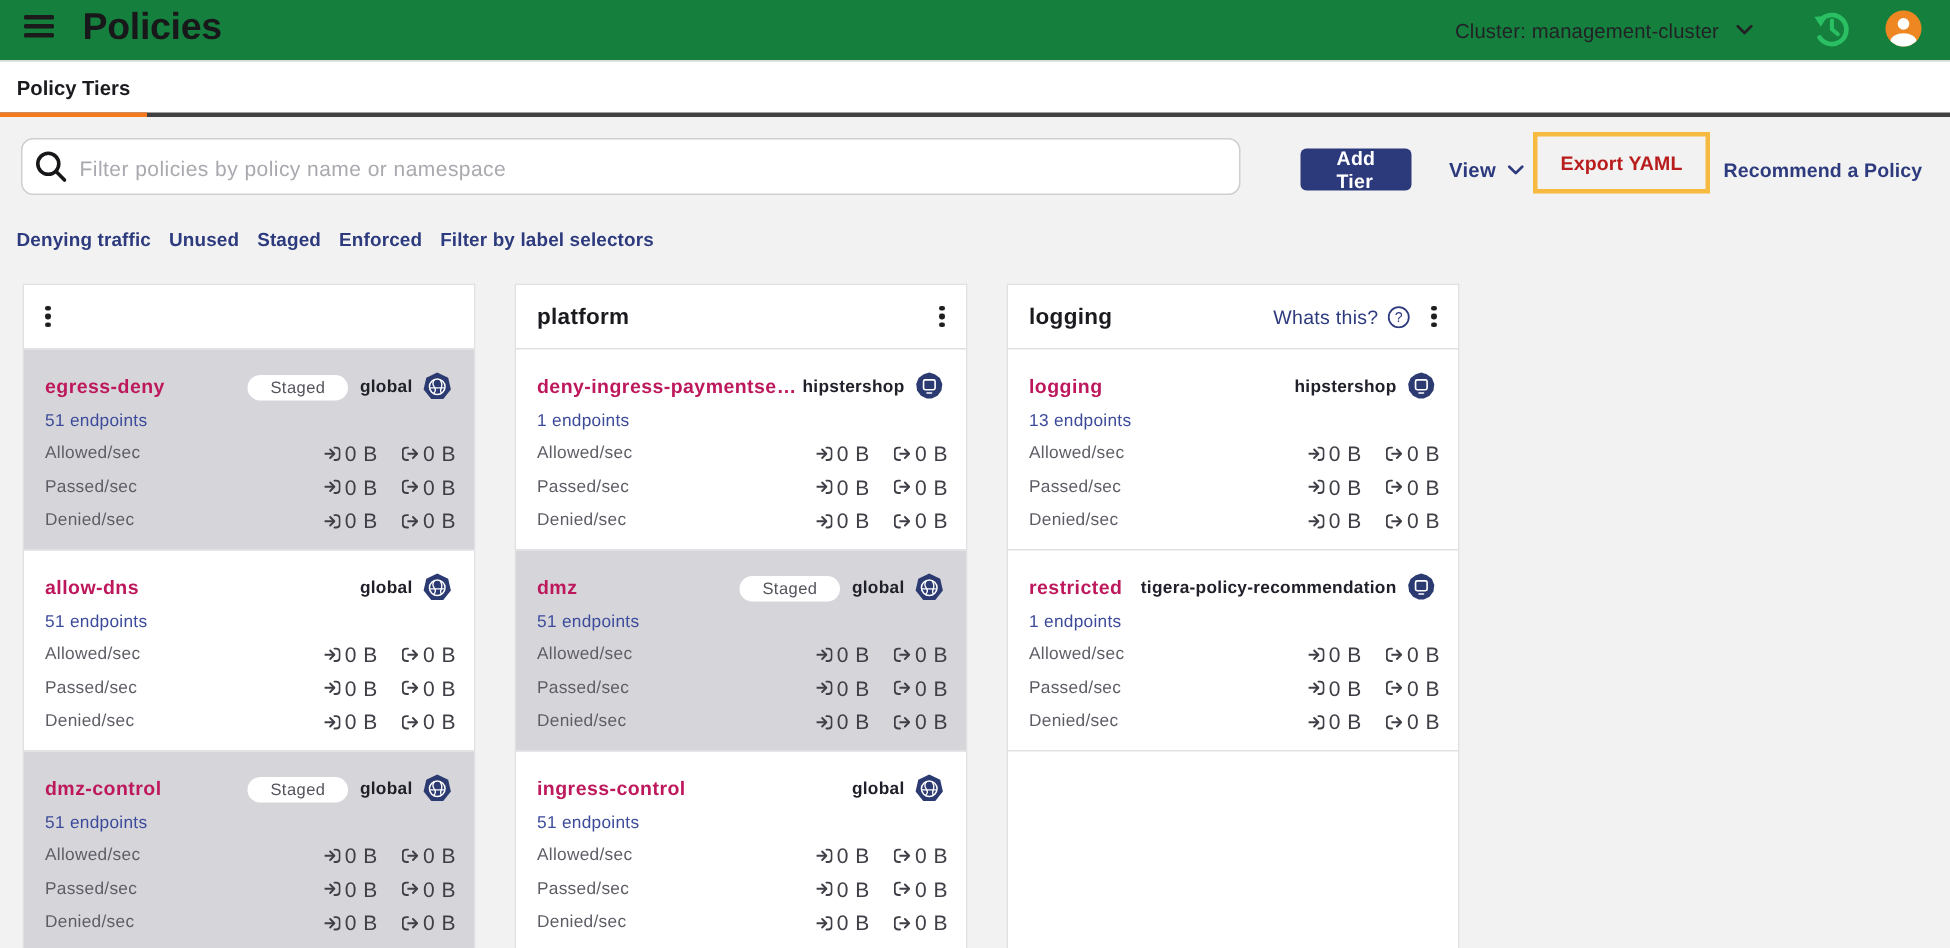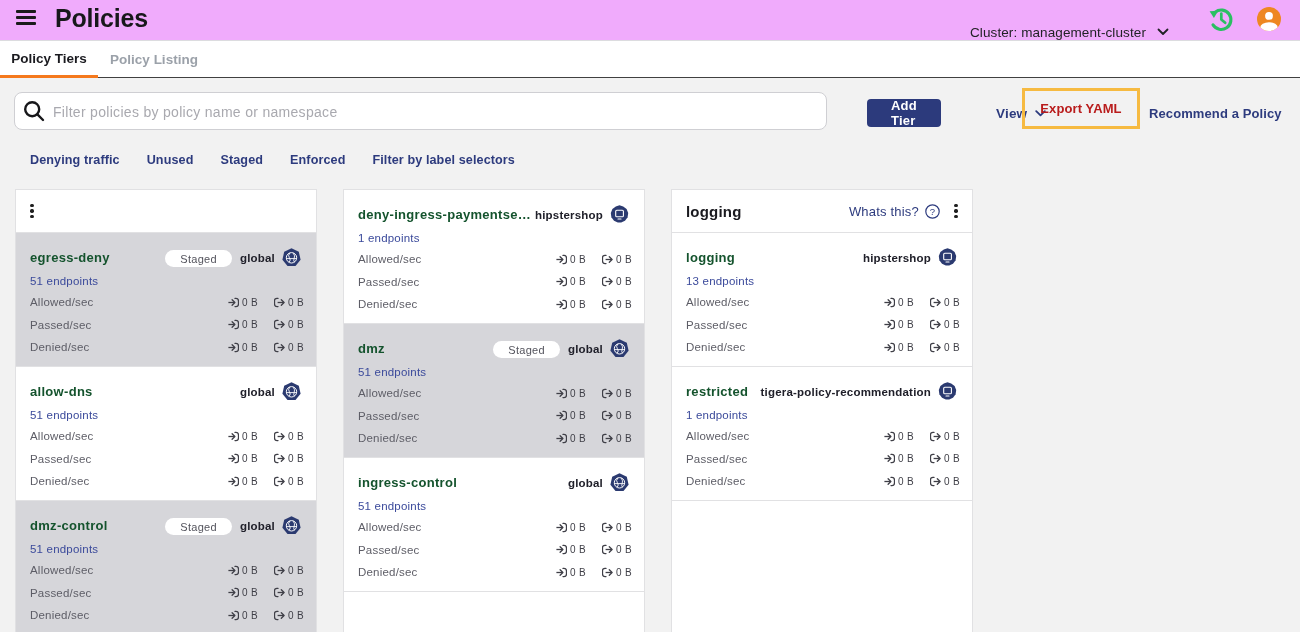--- a/index.html
+++ b/index.html
@@ -1,59 +1,59 @@
 <!DOCTYPE html>
 <html><head>
 
 <meta charset="utf-8">
 <style>
 * { margin:0; padding:0; box-sizing:border-box; }
 html,body { width:1300px; height:632px; overflow:hidden; background:#f2f2f2; font-family:"Liberation Sans",sans-serif; }
-.topbar { position:absolute; left:0; top:0; width:1300px; height:41px; background:#f0abfc; border-bottom:1px solid #dcdcdf; }
+.topbar { position:absolute; left:0; top:0; width:1300px; height:41px; background:#15803d; border-bottom:1px solid #dcdcdf; }
 .burger { position:absolute; left:16px; top:10px; width:20px; height:15px; }
 .burger div { height:2.6px; background:#1b1b1b; border-radius:1px; margin-bottom:3.6px; }
 .title { position:absolute; left:55px; top:4px; font-size:25px; font-weight:700; color:#18181b; letter-spacing:-0.2px; }
-.cluster { position:absolute; right:131px; top:12px; height:40px; display:flex; align-items:center; font-size:13.5px; color:#222226; font-weight:400; letter-spacing:0.1px; }
+.cluster { position:absolute; right:131px; top:0; height:40px; display:flex; align-items:center; font-size:13.5px; color:#222226; font-weight:400; letter-spacing:0.1px; }
 .cluster svg { margin-left:11px; }
 .hist { position:absolute; left:1208px; top:6px; }
 .avatar { position:absolute; left:1256px; top:6px; }
-.tabs { position:absolute; left:0; top:41px; width:1300px; height:37px; background:#fff; border-bottom:1px solid #404040;text-align:right; }
+.tabs { position:absolute; left:0; top:41px; width:1300px; height:37px; background:#fff; border-bottom:3px solid #404040;text-align:right; }
 .tab1 { position:absolute; left:0; top:0; width:98px; height:37px; display:flex; align-items:center; justify-content:center; font-size:13.5px; font-weight:700; color:#1a1a1f; border-bottom:3px solid #f5791d; }
 .tab2 { position:absolute; left:98px; top:0; width:112px; height:37px; display:flex; align-items:center; justify-content:center; font-size:13.5px; font-weight:700; color:#9ba1a9; }
 .search { position:absolute; left:14px; top:92px; width:813px; height:38px; background:#fff; border:1px solid #cfcfd3; border-radius:8px;text-decoration:underline; }
 .search svg { position:absolute; left:8px; top:7px; }
 .search .ph { position:absolute; left:38px; top:11px; font-size:14px; color:#a9a9af; letter-spacing:0.3px; }
 .addtier { position:absolute; left:867px; top:99px; width:74px; height:28px; background:#2c3a7c; border-radius:4px; color:#fff; font-size:13px; font-weight:700; display:flex; align-items:center; justify-content:center; letter-spacing:0.2px;padding-left:24px; }
-.viewbtn { position:absolute; left:966px; top:99px; height:28px; display:flex; align-items:center; font-size:13.5px; font-weight:700; color:#2d3b7e; letter-spacing:0.2px;margin-left:30px; }
+.viewbtn { position:absolute; left:966px; top:99px; height:28px; display:flex; align-items:center; font-size:13.5px; font-weight:700; color:#2d3b7e; letter-spacing:0.2px; }
 .viewbtn svg { margin-left:8px; }
 .export { position:absolute; left:1022px; top:88px; width:118px; height:41px; border:3px solid #f6ba41; display:flex; align-items:center; justify-content:center; font-size:13px; font-weight:700; color:#b91c1c; letter-spacing:0.1px; }
 .recommend { position:absolute; left:1149px; top:99px; height:28px; display:flex; align-items:center; font-size:13px; font-weight:700; color:#2d3b7e; letter-spacing:0.1px; }
-.filters { position:absolute; left:30px; top:153px; display:flex; gap:27px; font-size:12.6px; font-weight:700; color:#2d3b7e; letter-spacing:0.1px; }
+.filters { position:absolute; left:11px; top:153px; display:flex; gap:12px; font-size:12.6px; font-weight:700; color:#2d3b7e; letter-spacing:0.1px; }
 .cols { position:absolute; left:15px; top:189px; display:flex; gap:26px; }
 .tier { width:302px; background:#fff; border:1px solid #e1e1e3; height:460px; }
 .thead { height:43px; border-bottom:1px solid #e1e1e3; display:flex; align-items:center; padding:0 14px; position:relative; }
 .tname { font-size:15px; font-weight:700; color:#1a1a1f; letter-spacing:0.2px; flex:1; }
 .whats { font-size:13px; font-weight:400; color:#2d3b7e; display:flex; align-items:center; margin-right:14px; letter-spacing:0.2px; }
 .whats svg { margin-left:6px; }
 .kebab { width:4px; display:flex; flex-direction:column; gap:2.2px; align-items:center; }
 .kebab i { width:3.3px; height:3.3px; background:#1f1f1f; border-radius:50%; }
 .pcard { height:134px; border-bottom:1px solid #e1e1e3; padding:15px 15px 0 14px; position:relative; }
 .pcard.staged { background:#d6d6da; }
 .prow { display:flex; align-items:center; height:19px; }
-.pname { font-size:13px; font-weight:700; color:#14532d; letter-spacing:0.3px; flex:1; white-space:nowrap; overflow:hidden; text-overflow:ellipsis; }
+.pname { font-size:13px; font-weight:700; color:#be185d; letter-spacing:0.3px; flex:1; white-space:nowrap; overflow:hidden; text-overflow:ellipsis; }
 .pname.trunc { max-width:180px; margin-right:auto; }
 .pill { background:#fff; border-radius:9px; height:17px; padding:0 15px; font-size:11px; color:#53535c; display:flex; align-items:center; margin-right:8px; letter-spacing:0.3px; position:relative; top:1px; }
 .nsl { font-size:11.5px; font-weight:700; color:#20202a; margin-right:7px; letter-spacing:0.2px; }
 .eps { margin-top:8px; margin-bottom:4px; font-size:11.5px; color:#3b4a9b; letter-spacing:0.2px; }
 .mrow { display:flex; align-items:center; height:22.5px; font-size:11.5px; color:#5d5d66; letter-spacing:0.2px; margin-right:-3px; }
 
 .mlabel { flex:1; }
 .mval { display:flex; align-items:center; color:#3f3f47; font-weight:400; }
 .mval svg { margin-right:3px; }
-.mval span { font-size:10px; white-space:nowrap; letter-spacing:0.35px; }
+.mval span { font-size:14px; white-space:nowrap; letter-spacing:0.35px; }
 .mval + .mval { margin-left:16px; }
 </style>
 
 </head>
 <body>
 
 <div class="topbar">
   <div class="burger">
       <div></div>
       <div></div>
@@ -82,21 +82,20 @@
       <circle cx="13" cy="13" r="12" fill="#ee8722"></circle>
       <g clip-path="url(#avc)">
           <circle cx="13" cy="9.9" r="3.9" fill="#fff"></circle>
           <ellipse cx="13" cy="21.8" rx="8.8" ry="5.6" fill="#fff"></ellipse>
         </g>
     </svg>
   </div>
 </div>
 <div class="tabs">
   <div class="tab1">Policy Tiers</div>
-  <div class="tab2">Policy Listing</div>
 </div>
 <div class="search">
   <svg width="23" height="23" viewBox="0 0 23 23">
       <circle cx="9.2" cy="9.2" r="7" fill="none" stroke="#17171a" stroke-width="2.4"></circle>
       <path d="M14.4 14.4 L20 20" stroke="#17171a" stroke-width="2.4" stroke-linecap="round"></path>
     </svg>
   <div class="ph">Filter policies by policy name or namespace</div>
 </div>
 <div class="addtier">Add Tier</div>
 <div class="viewbtn">View
@@ -332,20 +331,28 @@
               <path d="M4 1.4 L3 1.4 Q 0.5 1.4 0.5 3.9 L0.5 7.1 Q 0.5 9.6 3 9.6 L4 9.6" stroke="#3f3f47" stroke-width="1.3" fill="none" stroke-linecap="round"></path>
               <path d="M3.6 5.5 L9.8 5.5" stroke="#3f3f47" stroke-width="1.3" fill="none"></path>
               <path d="M7.3 2.7 L10.1 5.5 L7.3 8.3" stroke="#3f3f47" stroke-width="1.3" fill="none" stroke-linejoin="round" stroke-linecap="round"></path>
             </svg>
             <span>0 B</span>
           </div>
         </div>
   </div>
     </div>
   <div class="tier" id="t2">
+      <div class="thead">
+        <div class="tname">platform</div>
+        <div class="kebab">
+          <i></i>
+          <i></i>
+          <i></i>
+        </div>
+      </div>
       <div class="pcard ">
     <div class="prow">
           <div class="pname trunc">deny-ingress-paymentservice</div>
           <div class="nsl">hipstershop</div>
           <svg width="19" height="19" viewBox="0 0 19 19">
             <path d="M9.5 0.3 L13.2 1.5 L16.6 4 L18.2 8 L17.6 12.3 L15 15.8 L11.2 17.6 L7.8 17.6 L4 15.8 L1.4 12.3 L0.8 8 L2.4 4 L5.8 1.5 Z" fill="#2b3a70"></path>
             <rect x="5.7" y="5.2" width="7.7" height="6.6" rx="1.1" fill="none" stroke="#fff" stroke-width="1.1"></rect>
             <path d="M8 14 L11 14" stroke="#fff" stroke-width="1.1" stroke-linecap="round"></path>
           </svg>
         </div>

